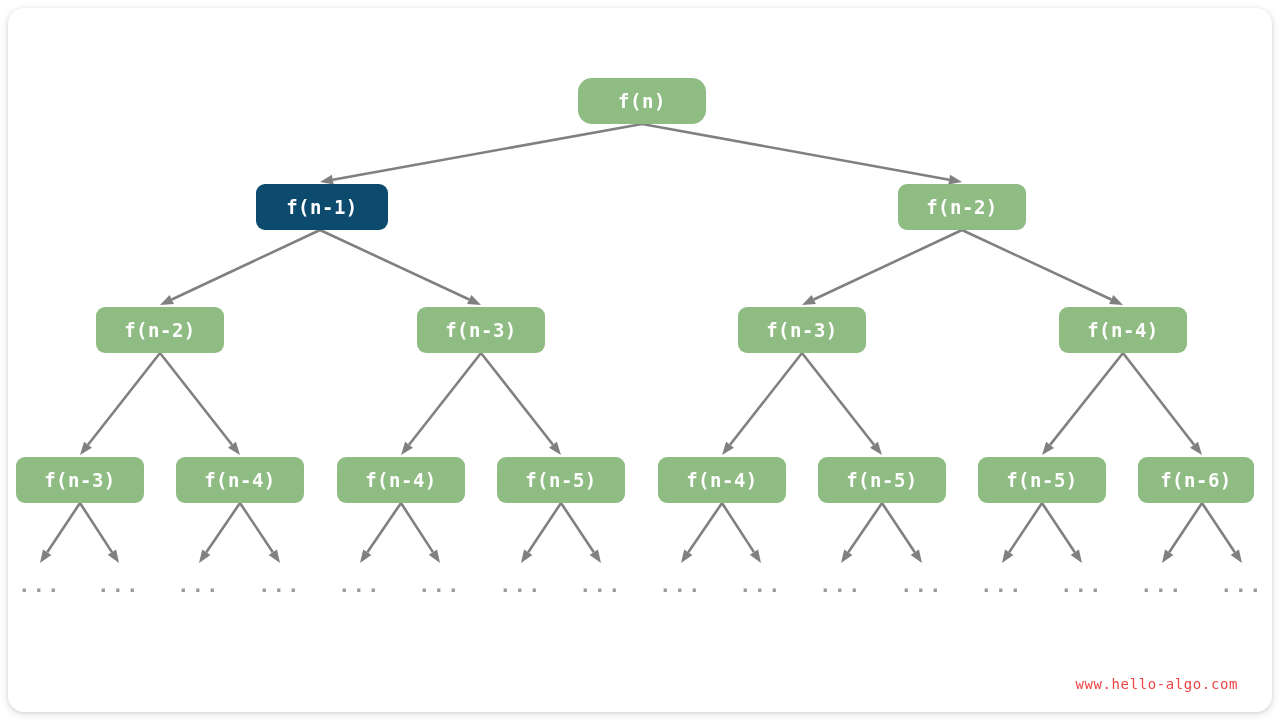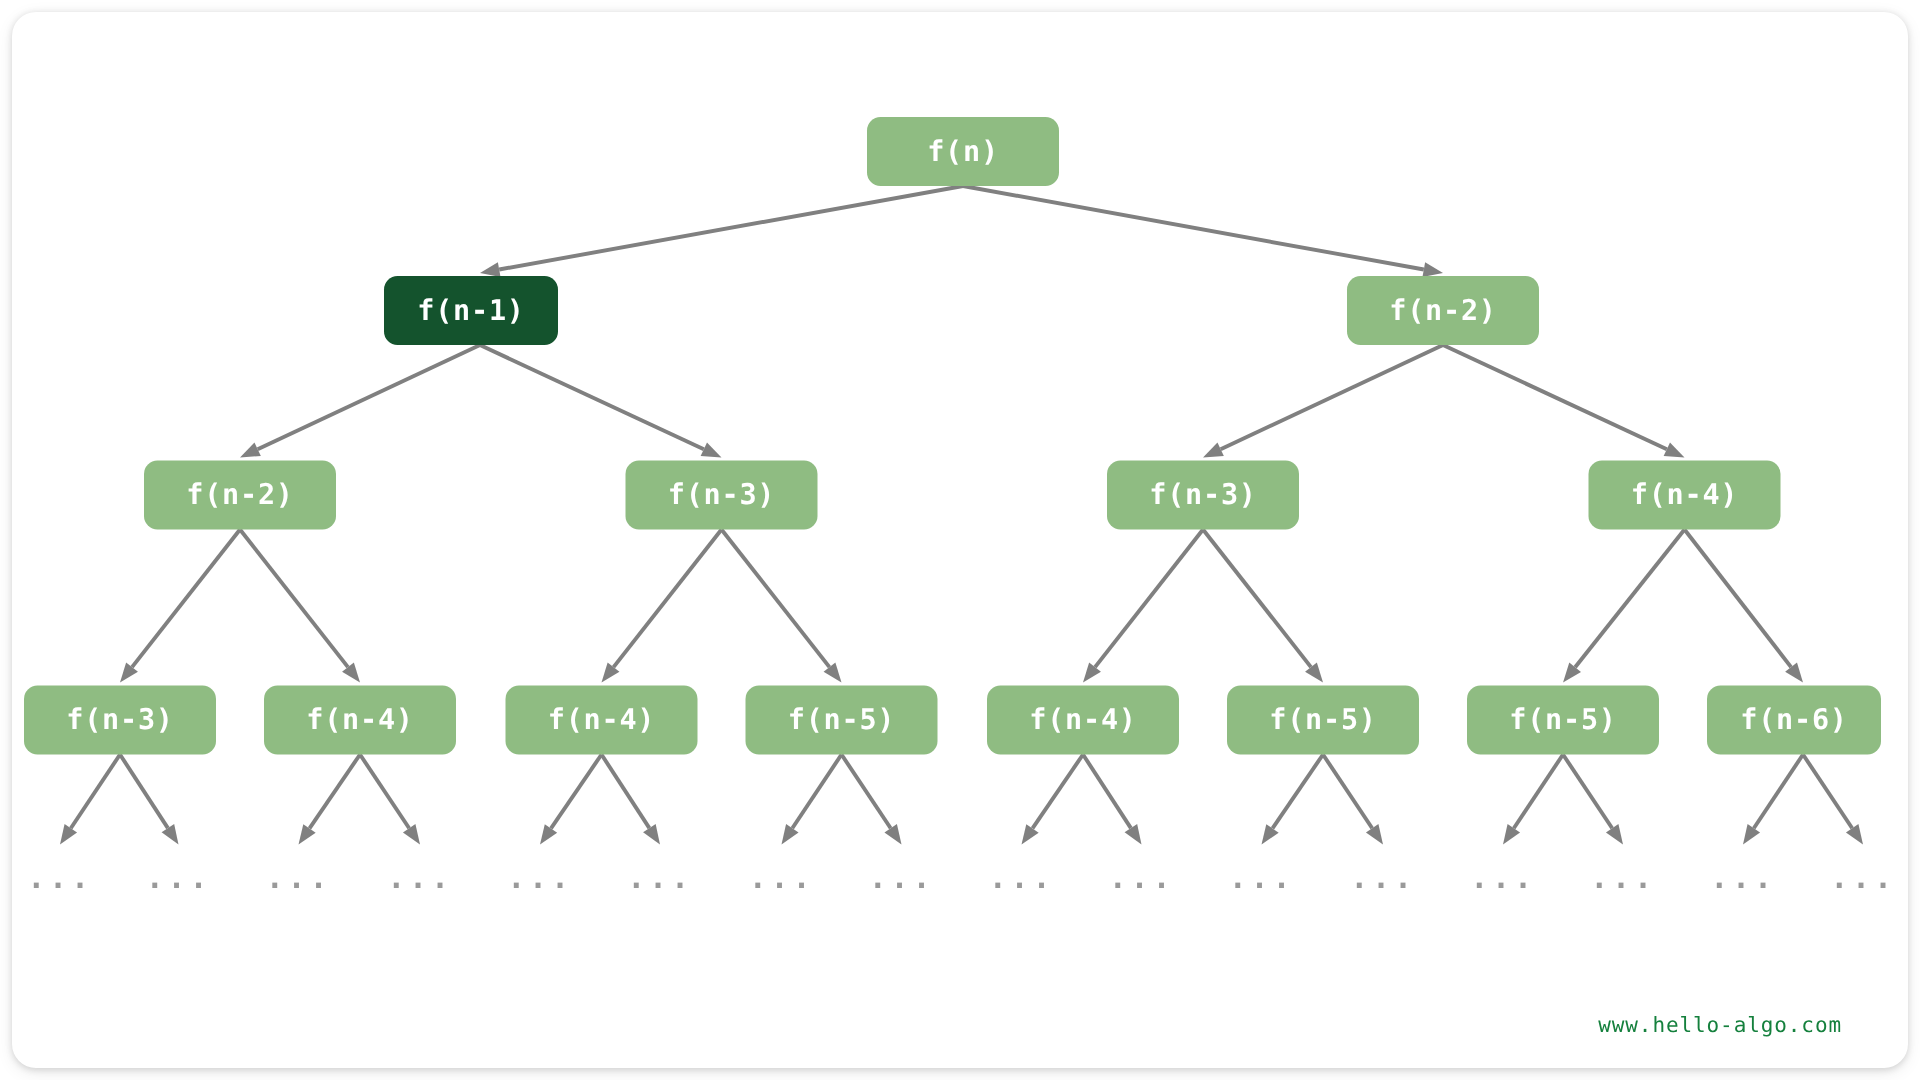--- a/index.html
+++ b/index.html
@@ -52,23 +52,23 @@
     position: absolute;
     color: #9a9a9a;
     font-size: 20px;
     font-weight: 700;
     letter-spacing: 2.5px;
     transform: translate(-50%, -50%);
     white-space: nowrap;
   }
   .watermark {
     position: absolute;
-    right: 52px;
+    right: 42px;
     bottom: 28px;
-    color: #15803d;
+    color: #ef4444;
     font-size: 14px;
     letter-spacing: 0.6px;
     white-space: nowrap;
     margin-top: 36px;
   }
 </style>
 </head>
 <body>
 
 <div id="canvas">
@@ -191,24 +191,24 @@
         <line x1="1202" y1="503" x2="1169.211102550928" y2="552.183346173608" stroke="#808080" stroke-width="2.6" stroke-linecap="butt"></line>
         <polygon points="1162,563 1165.0508510792388,549.4098451924818 1173.3713540226172,554.9568471547342" fill="#808080"></polygon>
       </g>
       <g>
         <line x1="1202" y1="503" x2="1234.788897449072" y2="552.183346173608" stroke="#808080" stroke-width="2.6" stroke-linecap="butt"></line>
         <polygon points="1242,563 1230.6286459773828,554.9568471547342 1238.9491489207612,549.4098451924818" fill="#808080"></polygon>
       </g>
     </svg>
 
   <div id="node-layer">
-      <div class="node" style="left: 578px; top: 78px; width: 128px; height: 46px; background: rgb(143, 188, 130); color: rgb(255, 255, 255);">
+      <div class="node" style="left: 578px; top: 78px; width: 128px; height: 46px; background: rgb(143, 188, 130); color: rgb(255, 255, 255); border-radius: 14px;">
         <span>f(n)</span>
       </div>
-      <div class="node" style="left: 256px; top: 184px; width: 116px; height: 46px; background: #14532d; color: rgb(255, 255, 255);">
+      <div class="node" style="left: 256px; top: 184px; width: 132px; height: 46px; background: #0c4a6e; color: rgb(255, 255, 255);">
         <span>f(n-1)</span>
       </div>
       <div class="node" style="left: 898px; top: 184px; width: 128px; height: 46px; background: rgb(143, 188, 130); color: rgb(255, 255, 255);">
         <span>f(n-2)</span>
       </div>
       <div class="node" style="left: 96px; top: 307px; width: 128px; height: 46px; background: rgb(143, 188, 130); color: rgb(255, 255, 255);">
         <span>f(n-2)</span>
       </div>
       <div class="node" style="left: 417px; top: 307px; width: 128px; height: 46px; background: rgb(143, 188, 130); color: rgb(255, 255, 255);">
         <span>f(n-3)</span>

